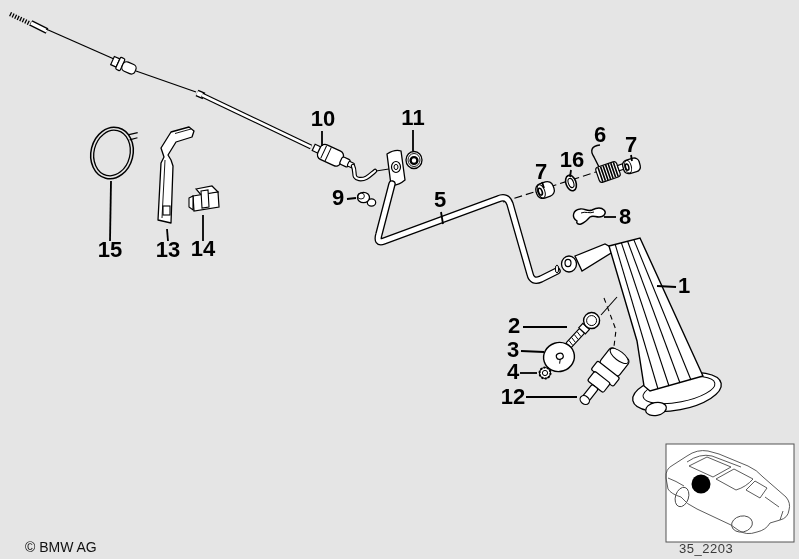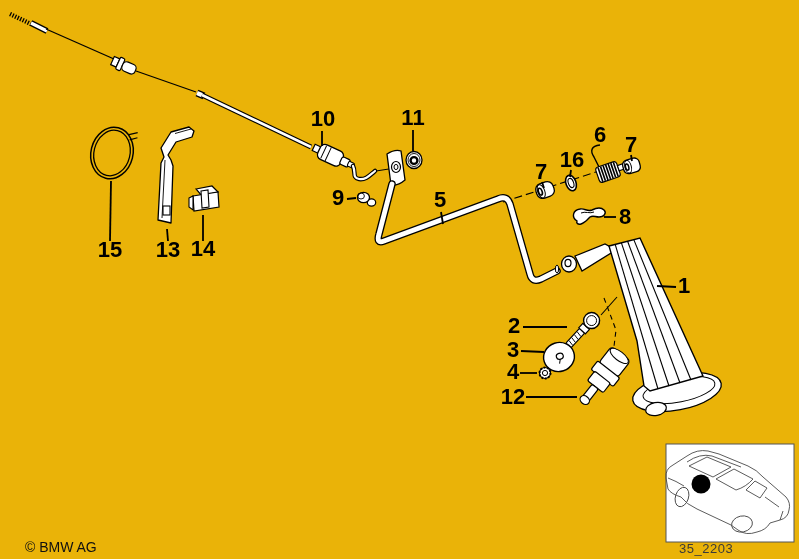--- a/index.html
+++ b/index.html
@@ -1,16 +1,16 @@
 <!DOCTYPE html>
 <html><head>
 <meta charset="utf-8">
 <style>
   html,body{margin:0;padding:0;background:#ffffff;}
-  .stage{position:relative;width:799px;height:559px;background:#eab308;overflow:hidden;
+  .stage{position:relative;width:799px;height:559px;background:#e5e5e5;overflow:hidden;
          font-family:"Liberation Sans",sans-serif;}
   svg{position:absolute;left:0;top:0;}
   svg text{font-family:"Liberation Sans",sans-serif;}
   .callout{font-size:22px;font-weight:bold;fill:#000;}
   .footer-text{font-size:14px;fill:#111;}
   .inset-code{font-size:13px;fill:#3a3a3a;letter-spacing:0.5px;}
 </style>
 </head>
 <body>
 

